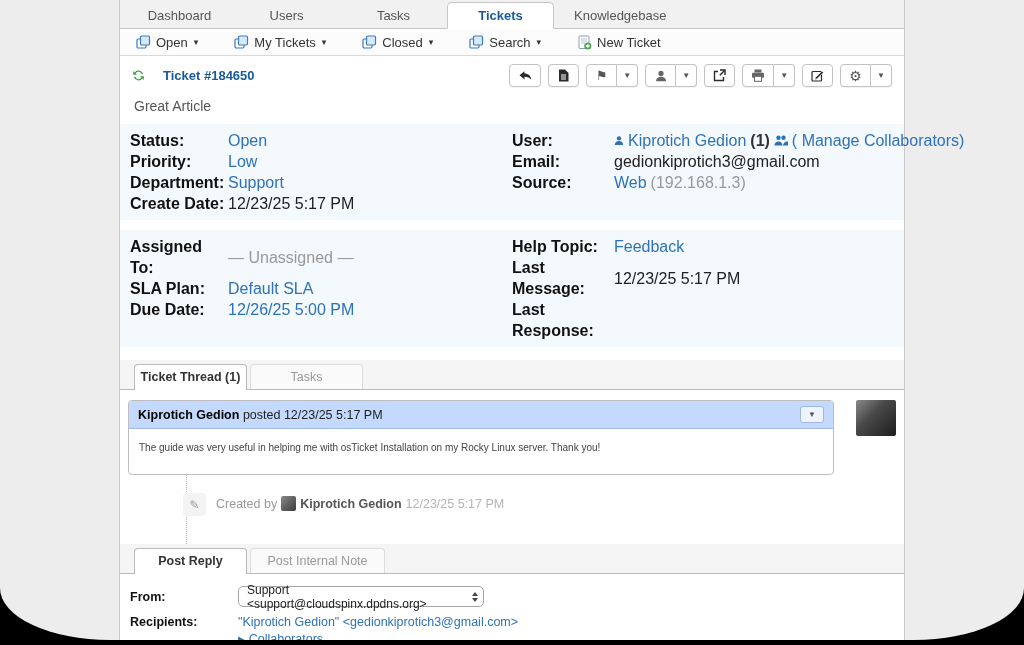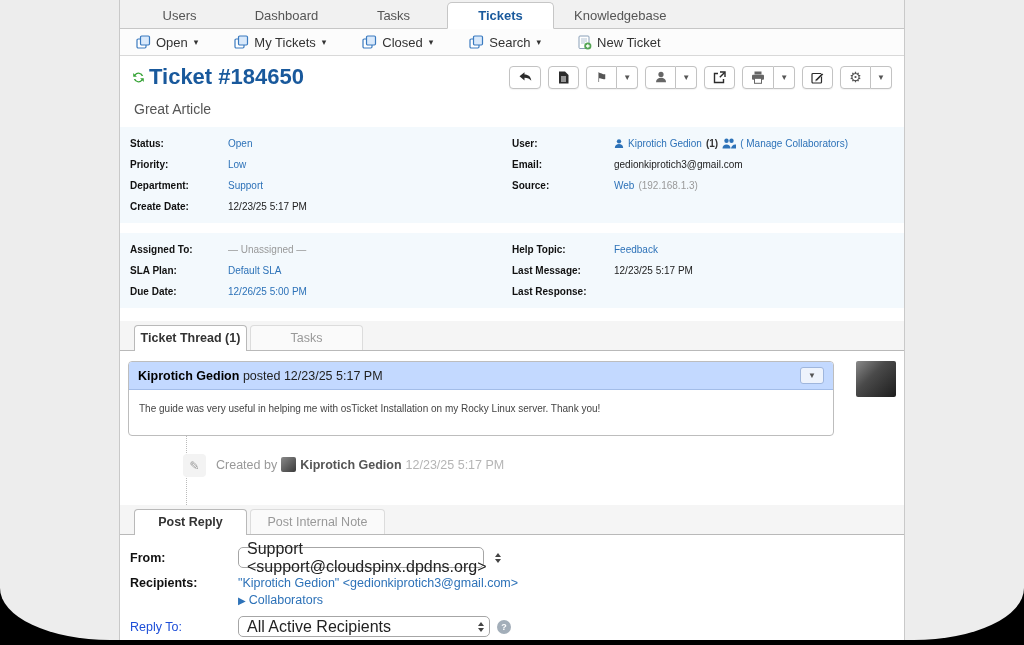--- a/index.html
+++ b/index.html
@@ -35,38 +35,38 @@
   
   .toolbar {
     display:flex; align-items:center; background:#fcfcfc;
     border-bottom:1px solid #d9d9d9; height:27px; padding:0 0 0 16px; gap:36px;
     font-size:13px; color:#333;
   }
   .tb-item { display:inline-flex; align-items:center; gap:5px; cursor:default; }
   .tb-caret { font-size:9px; color:#333; margin-left:1px; }
   
   .hdr-row { display:flex; justify-content:space-between; align-items:center; padding:8px 12px 4px 12px; }
-  .hdr-title { display:flex; align-items:center; gap:4px; font-size:22px; font-weight:bold; color:#19599c; }
+  .hdr-title { display:flex; align-items:center; gap:18px; font-size:13px; font-weight:bold; color:#19599c; }
   .btns { display:flex; gap:7px; align-items:center; }
   .btn {
     display:inline-flex; align-items:center; justify-content:center;
     height:23px; min-width:31px; background:#fff; border:1px solid #c3c3c3;
     border-radius:4px; padding:0 8px; box-shadow:0 1px 1px rgba(0,0,0,0.05);
     font-size:12px; color:#333; cursor:default;
   }
   .btngrp { display:inline-flex; }
   .btngrp .btn.main { border-radius:4px 0 0 4px; }
   .btngrp .btn.caret { border-left:none; border-radius:0 4px 4px 0; min-width:19px; padding:0 6px; font-size:8px; color:#555; }
   .glyph { font-size:13px; line-height:1; color:#333; }
   .subject { font-size:14px; color:#555; padding:7px 14px 10px 14px; }
   
   .itable { background:#f3f9fd; padding:6px 10px; display:flex; }
   .itable + .itable { margin-top:10px; }
   .icol { width:50%; }
-  .irow { display:flex; line-height:21px; font-size:10px; }
+  .irow { display:flex; line-height:21px; font-size:16px; }
   .ilabel { width:98px; font-weight:bold; color:#111; flex-shrink:0; }
   .icol.right .ilabel { width:102px; }
   .ival { color:#222; display:flex; align-items:center; gap:4px; flex-wrap:nowrap; white-space:nowrap; }
   .link { color:#2d72b8; text-decoration:none; cursor:pointer; }
   .muted { color:#999; }
   .count { font-weight:bold; color:#333; }
   
   .tabstrip {
     display:flex; align-items:flex-end; background:#f5f5f5;
     border-bottom:1px solid #b9b9b9; padding:4px 0 0 14px; margin-top:13px;
@@ -109,21 +109,21 @@
     background:linear-gradient(135deg,#8a8a8a 0%,#3a3a3a 100%); }
   .event-spacer { height:28px; }
   
   .reply-form { padding:12px 0 0 10px; }
   .frow { display:flex; align-items:center; font-size:12.5px; }
   .flabel { width:108px; font-weight:bold; color:#111; flex-shrink:0; }
   .flabel.normal { font-weight:normal; color:#1d4ed8; }
   .sel {
     display:inline-flex; align-items:center; justify-content:space-between;
     border:1px solid #a6a6a6; border-radius:5px; background:#fff;
-    padding:2px 5px 2px 8px; font-size:16px; color:#222; height:21px; cursor:default;
+    padding:2px 5px 2px 8px; font-size:12px; color:#222; height:21px; cursor:default;
   }
   .stp { display:flex; flex-direction:column; align-items:center; margin-left:8px; gap:2px; }
   .stp i { width:0; height:0; border-left:3.5px solid transparent; border-right:3.5px solid transparent; display:block; }
   .stp .up { border-bottom:4px solid #444; }
   .stp .dn { border-top:4px solid #444; }
   .recip-val { color:#2d72b8; }
   .collab-row { margin:3px 0 0 108px; font-size:12.5px; }
   .tri { color:#2d72b8; font-size:10px; margin-right:3px; }
   .help-icon {
     width:14px; height:14px; border-radius:50%; background:#a3aeb9; color:#fff;
@@ -132,22 +132,22 @@
   }
   svg { display:block; }
 </style>
 </head>
 <body>
 
 <div class="desktop">
 <div class="content">
 
   <div class="nav-strip">
+    <div class="nav-tab">Dashboard</div>
     <div class="nav-tab">Users</div>
-    <div class="nav-tab">Dashboard</div>
     <div class="nav-tab">Tasks</div>
     <div class="nav-tab active">Tickets</div>
     <div class="nav-tab wide">Knowledgebase</div>
   </div>
 
   <div class="toolbar">
     <span class="tb-item">
       <span>
             <svg width="15" height="14" viewBox="0 0 15 14">
               <rect x="1" y="4" width="9" height="9" rx="1.2" fill="#fff" stroke="#3a7abf" stroke-width="1.2"></rect>

